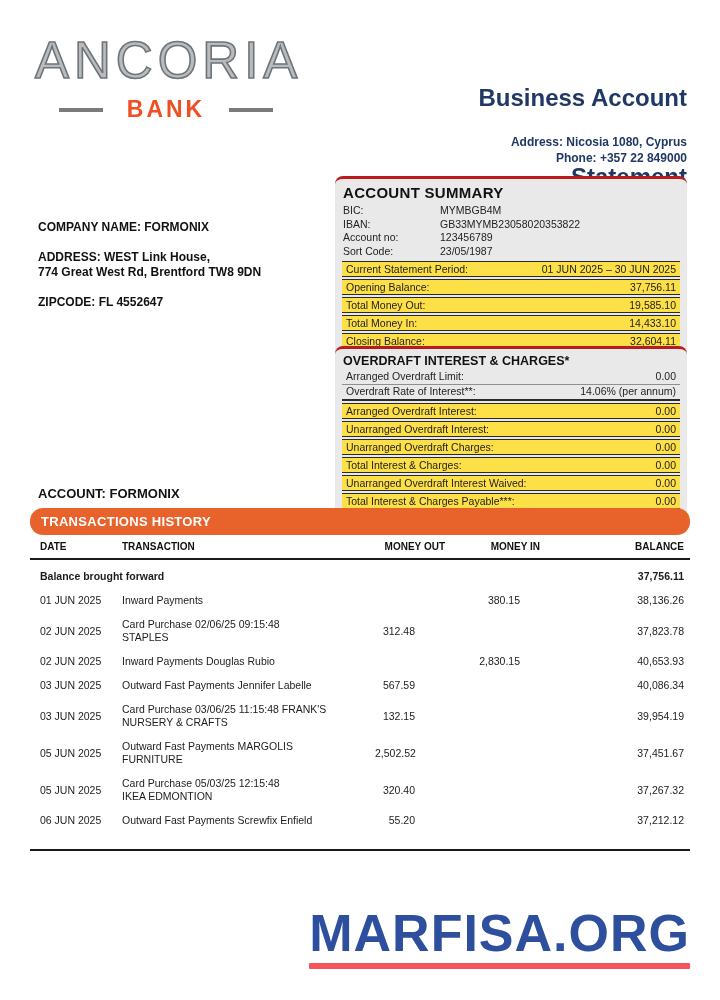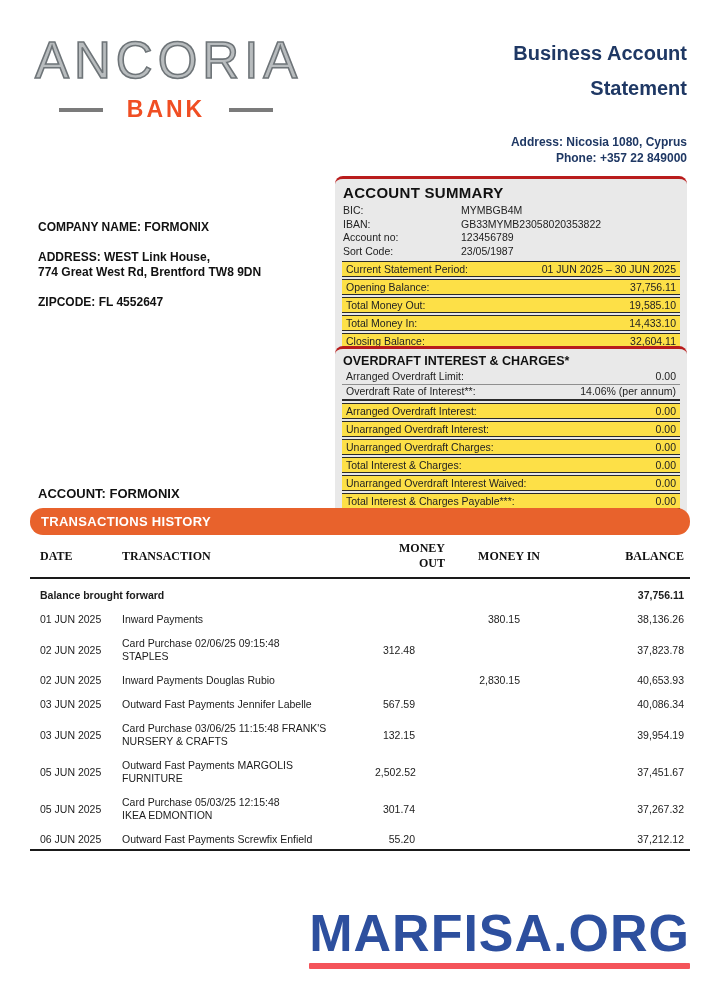--- a/index.html
+++ b/index.html
@@ -11,60 +11,60 @@
   .logo { position:absolute; left:35px; top:34px; width:262px; text-align:center; }
   .logo-word {
     font-size:51px; line-height:54px; font-weight:400; letter-spacing:5px;
     color:#b8bcbe; -webkit-text-stroke:1.6px #6e7478; white-space:nowrap;
   }
   .logo-bank { margin-top:8px; display:flex; align-items:center; justify-content:center; gap:24px; }
   .logo-dash { width:44px; height:4px; background:#7b7b7b; }
   .logo-bank-text { font-size:23px; font-weight:bold; letter-spacing:3px; color:#f04e23; }
 
   .title-block { position:absolute; top:36px; right:33px; text-align:right; color:#1f3864; }
-  .title-block .tl { font-size:20px; font-weight:bold; line-height:35px; }
+  .title-block .tl { font-size:24px; font-weight:bold; line-height:35px;margin-top:44px; }
 
   .contact-block { position:absolute; top:134px; right:33px; text-align:right;
     color:#1f3864; font-size:12px; font-weight:bold; line-height:16px; }
 
   
   .company { position:absolute; left:38px; top:220px; font-size:12px; font-weight:bold; line-height:15px; color:#111; }
   .company .grp { margin-bottom:15px; }
 
   
   .graybox { position:absolute; left:335px; width:352px; background:#e9e9e9;
     border-radius:8px; border-top:3px solid #b91c1c; padding:4px 7px 9px 7px; }
   .box-summary { top:176px; }
   .box-overdraft { top:346px; }
   .box-title { font-weight:bold; color:#111; }
   .box-summary .box-title { font-size:15px; letter-spacing:0.3px; margin:1px 0 3px 1px; }
   .box-overdraft .box-title { font-size:12.5px; margin:1px 0 2px 1px; }
 
   .irow { display:flex; font-size:10.5px; line-height:13.5px; padding:0 1px; color:#222; }
-  .irow .lbl { width:118px; flex:none; }
+  .irow .lbl { width:97px; flex:none; }
 
   .srow { display:flex; justify-content:space-between; align-items:center;
     background:#fde047; border-top:1px solid #2a2a2a; border-bottom:1px solid #2a2a2a;
     padding:0 4px; margin-top:2px; font-size:10.5px; line-height:14px; color:#222; }
   .summary-rows { margin-top:3px; }
 
   .prow { display:flex; justify-content:space-between; padding:0 4px; font-size:10.5px; line-height:13px; color:#222; }
   .prow-a { border-bottom:1px solid #8f8f8f; padding-bottom:1px; }
   .prow-b { border-bottom:2px solid #2a2a2a; padding-bottom:1px; }
 
   
   .account-line { position:absolute; left:38px; top:486px; font-size:13px; font-weight:bold; color:#111; }
   .banner { position:absolute; left:30px; top:508px; width:660px; height:27px;
     background:#e8622c; border-radius:13px; color:#fff; font-size:13px; font-weight:bold;
     letter-spacing:0.3px; line-height:27px; padding-left:11px; }
 
   .txn-table { position:absolute; left:30px; top:541px; width:660px; height:310px;
     border-bottom:2px solid #1a1a1a; }
   .trow { display:grid; grid-template-columns:92px 253px 70px 95px 1fr; align-items:center; }
-  .thead { border-bottom:2px solid #1a1a1a; padding-bottom:6px; font-size:12px; font-weight:bold; color:#111;font-family:Liberation Serif, serif; }
+  .thead { border-bottom:2px solid #1a1a1a; padding-bottom:6px; font-size:10px; font-weight:bold; color:#111; }
   .thead .c3,.thead .c4,.thead .c5 { text-align:right; }
   .tbody { padding-top:10px; }
   .tbody .trow { margin-bottom:11px; font-size:10.5px; line-height:13px; color:#1c1c1c; }
   .cell-date { padding-left:10px; }
   .cell-desc { white-space:pre-line; }
   .c3 { text-align:right; padding-right:30px; }
   .c4 { text-align:right; padding-right:20px; }
   .c5 { text-align:right; padding-right:6px; }
   .thead .c3 { padding-right:0; }
   .thead .c4 { padding-right:0; }
@@ -251,21 +251,21 @@
         <div class="cell-desc">Outward Fast Payments MARGOLIS
 FURNITURE</div>
         <div class="c3">2,502.52</div>
         <div class="c4"></div>
         <div class="c5">37,451.67</div>
       </div>
       <div class="trow">
         <div class="cell-date">05 JUN 2025</div>
         <div class="cell-desc">Card Purchase 05/03/25 12:15:48
 IKEA EDMONTION</div>
-        <div class="c3">301.74</div>
+        <div class="c3">320.40</div>
         <div class="c4"></div>
         <div class="c5">37,267.32</div>
       </div>
       <div class="trow">
         <div class="cell-date">06 JUN 2025</div>
         <div class="cell-desc">Outward Fast Payments Screwfix Enfield</div>
         <div class="c3">55.20</div>
         <div class="c4"></div>
         <div class="c5">37,212.12</div>
       </div>

